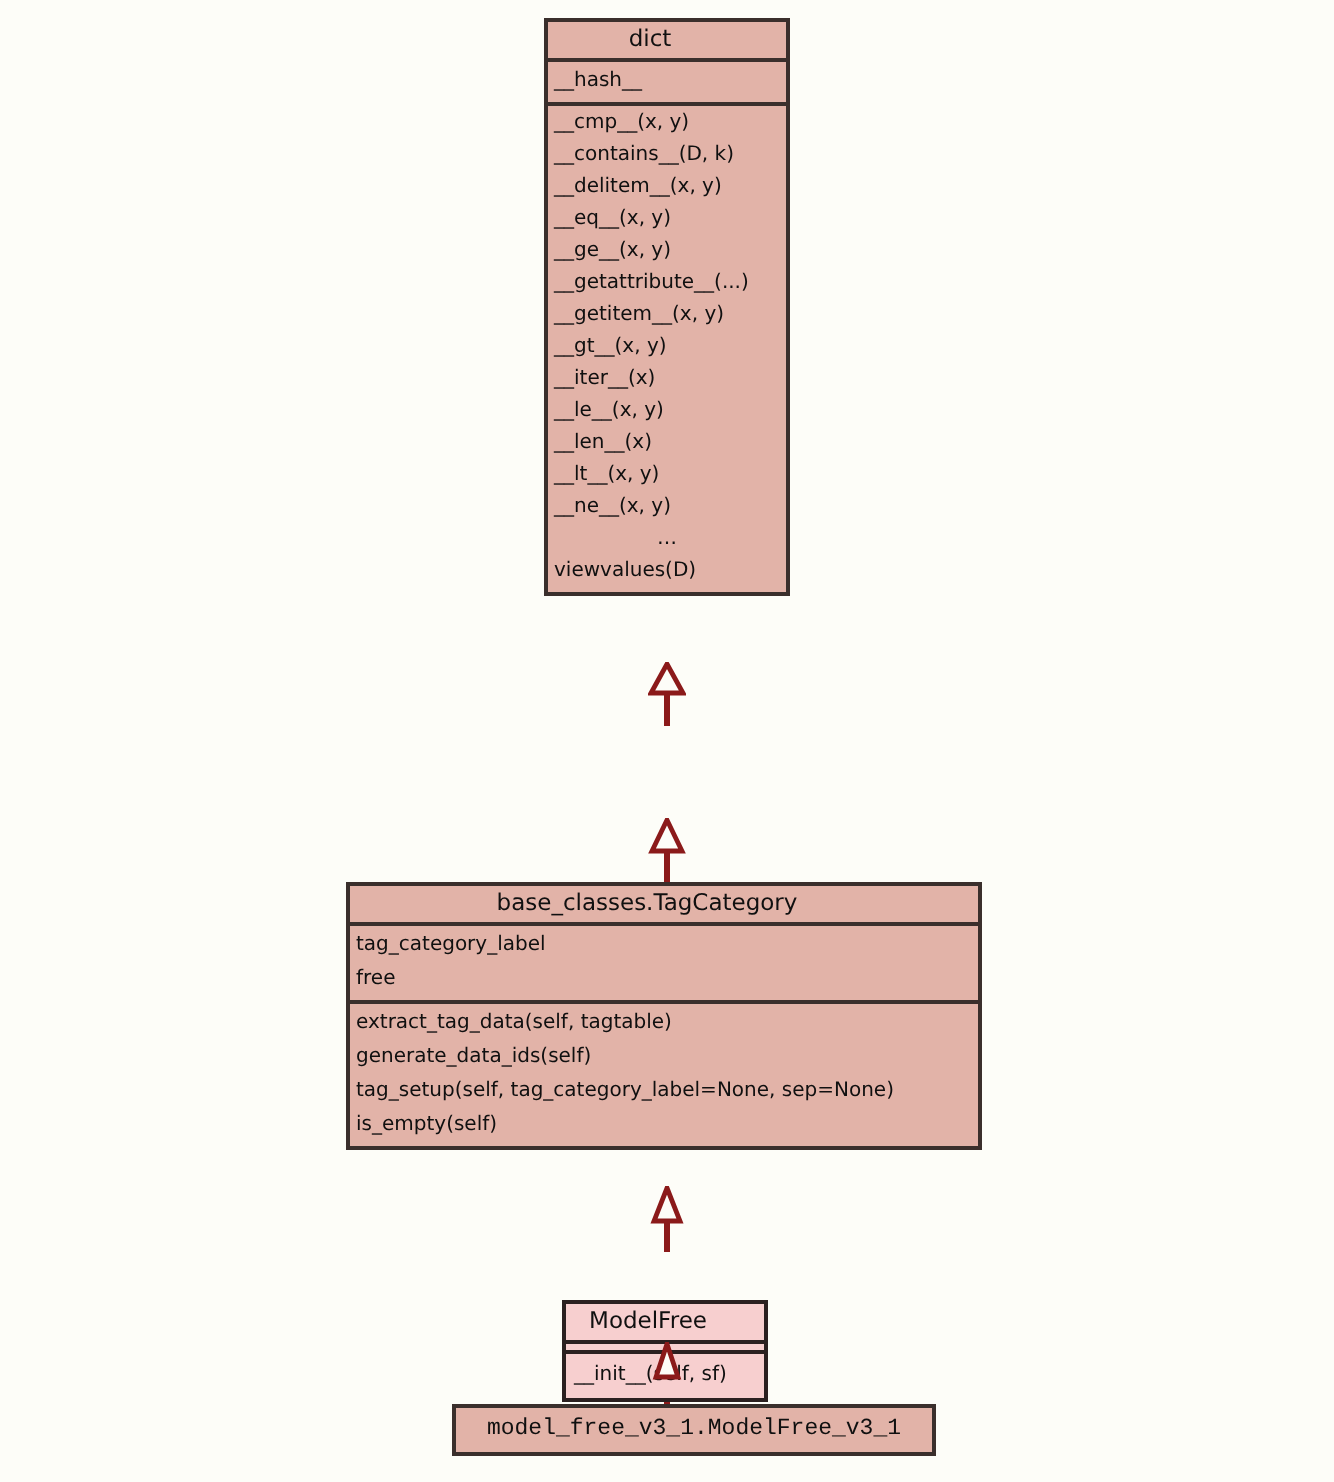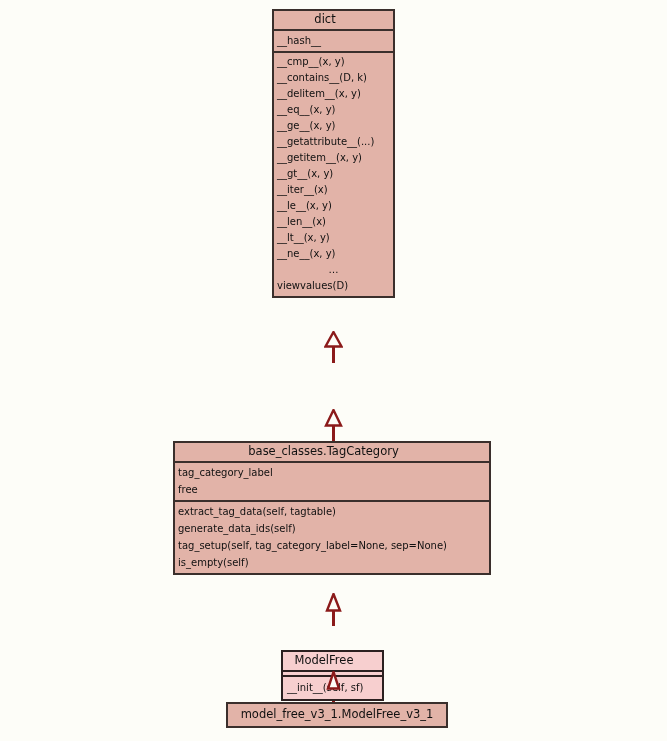--- a/index.html
+++ b/index.html
@@ -175,17 +175,17 @@
   <div class="uml-class light" style="left:281px; top:626px; width:103px;margin-top:24px;">
     <div class="uml-title">ModelFree</div>
     <div class="uml-sep"></div>
     <div class="uml-compartment" style="height:3px; padding:0;"></div>
     <div class="uml-sep"></div>
     <div class="uml-compartment">
       <div class="uml-row single">__init__(self, sf)</div>
     </div>
   </div>
 
-  <div class="uml-class" style="left:226px; top:702px; width:222px;">
+  <div class="uml-class" style="left:226px; top:702px; width:242px;font-family:Liberation Mono, monospace;">
     <div class="uml-title" style="padding:4px 4px 5px 4px;">model_free_v3_1.ModelFree_v3_1</div>
   </div>
 
 </div>
 
 </body></html>

